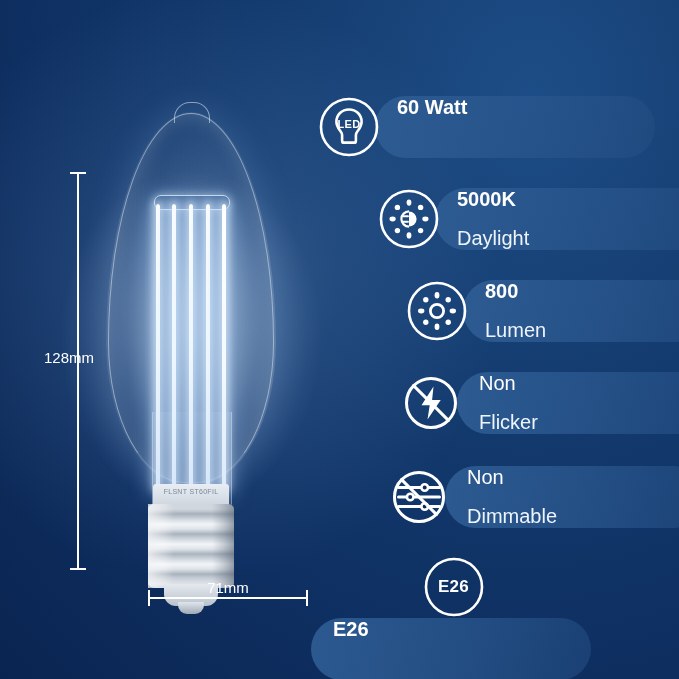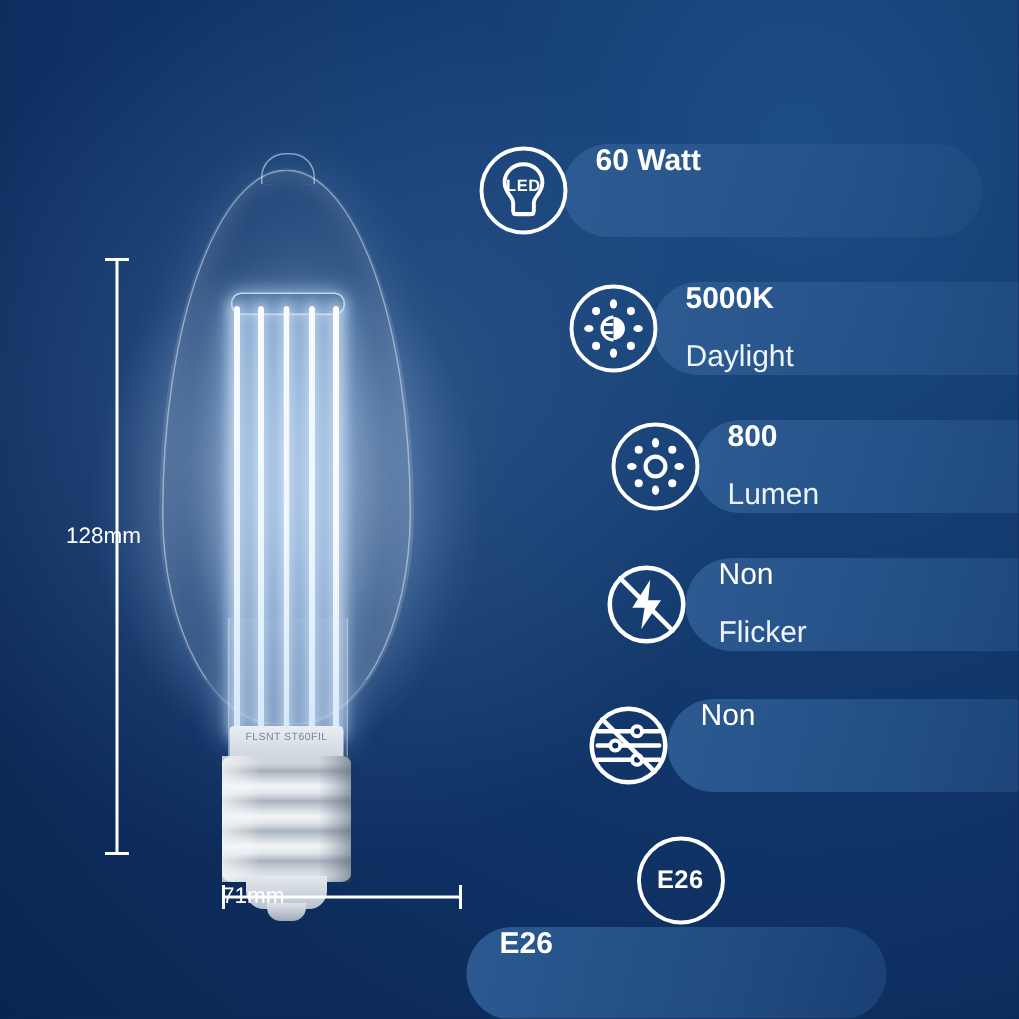--- a/index.html
+++ b/index.html
@@ -111,22 +111,22 @@
   .dim-v-label{
     position:absolute;left:8px;top:348px;width:122px;text-align:center;
     color:#ffffff;font-size:15px;line-height:19px;
   }
 
   .dim-h{position:absolute;left:148px;top:597px;width:160px;height:2px;background:#ffffff;}
   .dim-h .cap{position:absolute;top:-7px;width:2px;height:16px;background:#ffffff;}
   .dim-h .cap.l{left:0;}
   .dim-h .cap.r{right:0;}
   .dim-h-label{
-    position:absolute;left:148px;top:578px;width:160px;text-align:left;
-    color:#ffffff;font-size:15px;line-height:19px;margin-top:10px;
+    position:absolute;left:148px;top:578px;width:160px;text-align:center;
+    color:#ffffff;font-size:15px;line-height:19px;
   }
   .dim-h-label .mm{display:block;background:transparent;}
   .dim-h-label .inch{display:block;position:relative;top:5px;}
 
   
   .spec{position:absolute;display:flex;align-items:center;}
   .spec .icon{
     position:relative;flex:0 0 auto;width:62px;height:62px;z-index:2;
   }
   .spec .icon svg{display:block;width:62px;height:62px;}
@@ -293,20 +293,21 @@
         <g fill="#0d2c5e" stroke="#ffffff" stroke-width="2.6">
           <circle cx="36.7" cy="21.5" r="3.3"></circle>
           <circle cx="22.2" cy="31" r="3.3"></circle>
           <circle cx="36.7" cy="40.5" r="3.3"></circle>
         </g>
         <path d="M13.6 13.6 48.4 48.4" stroke="#ffffff" stroke-width="3" stroke-linecap="round" fill="none"></path>
       </svg>
     </div>
     <div class="pill plain">
       <div class="l1">Non</div>
+      <div class="l2">Dimmable</div>
     </div>
   </div>
 
   <div class="spec row5">
     <div class="icon">
       <svg viewBox="0 0 62 62" aria-hidden="true">
         <circle cx="31" cy="31" r="28" fill="none" stroke="#ffffff" stroke-width="2.6"></circle>
       </svg>
       <div class="icon-text">E26</div>
     </div>

